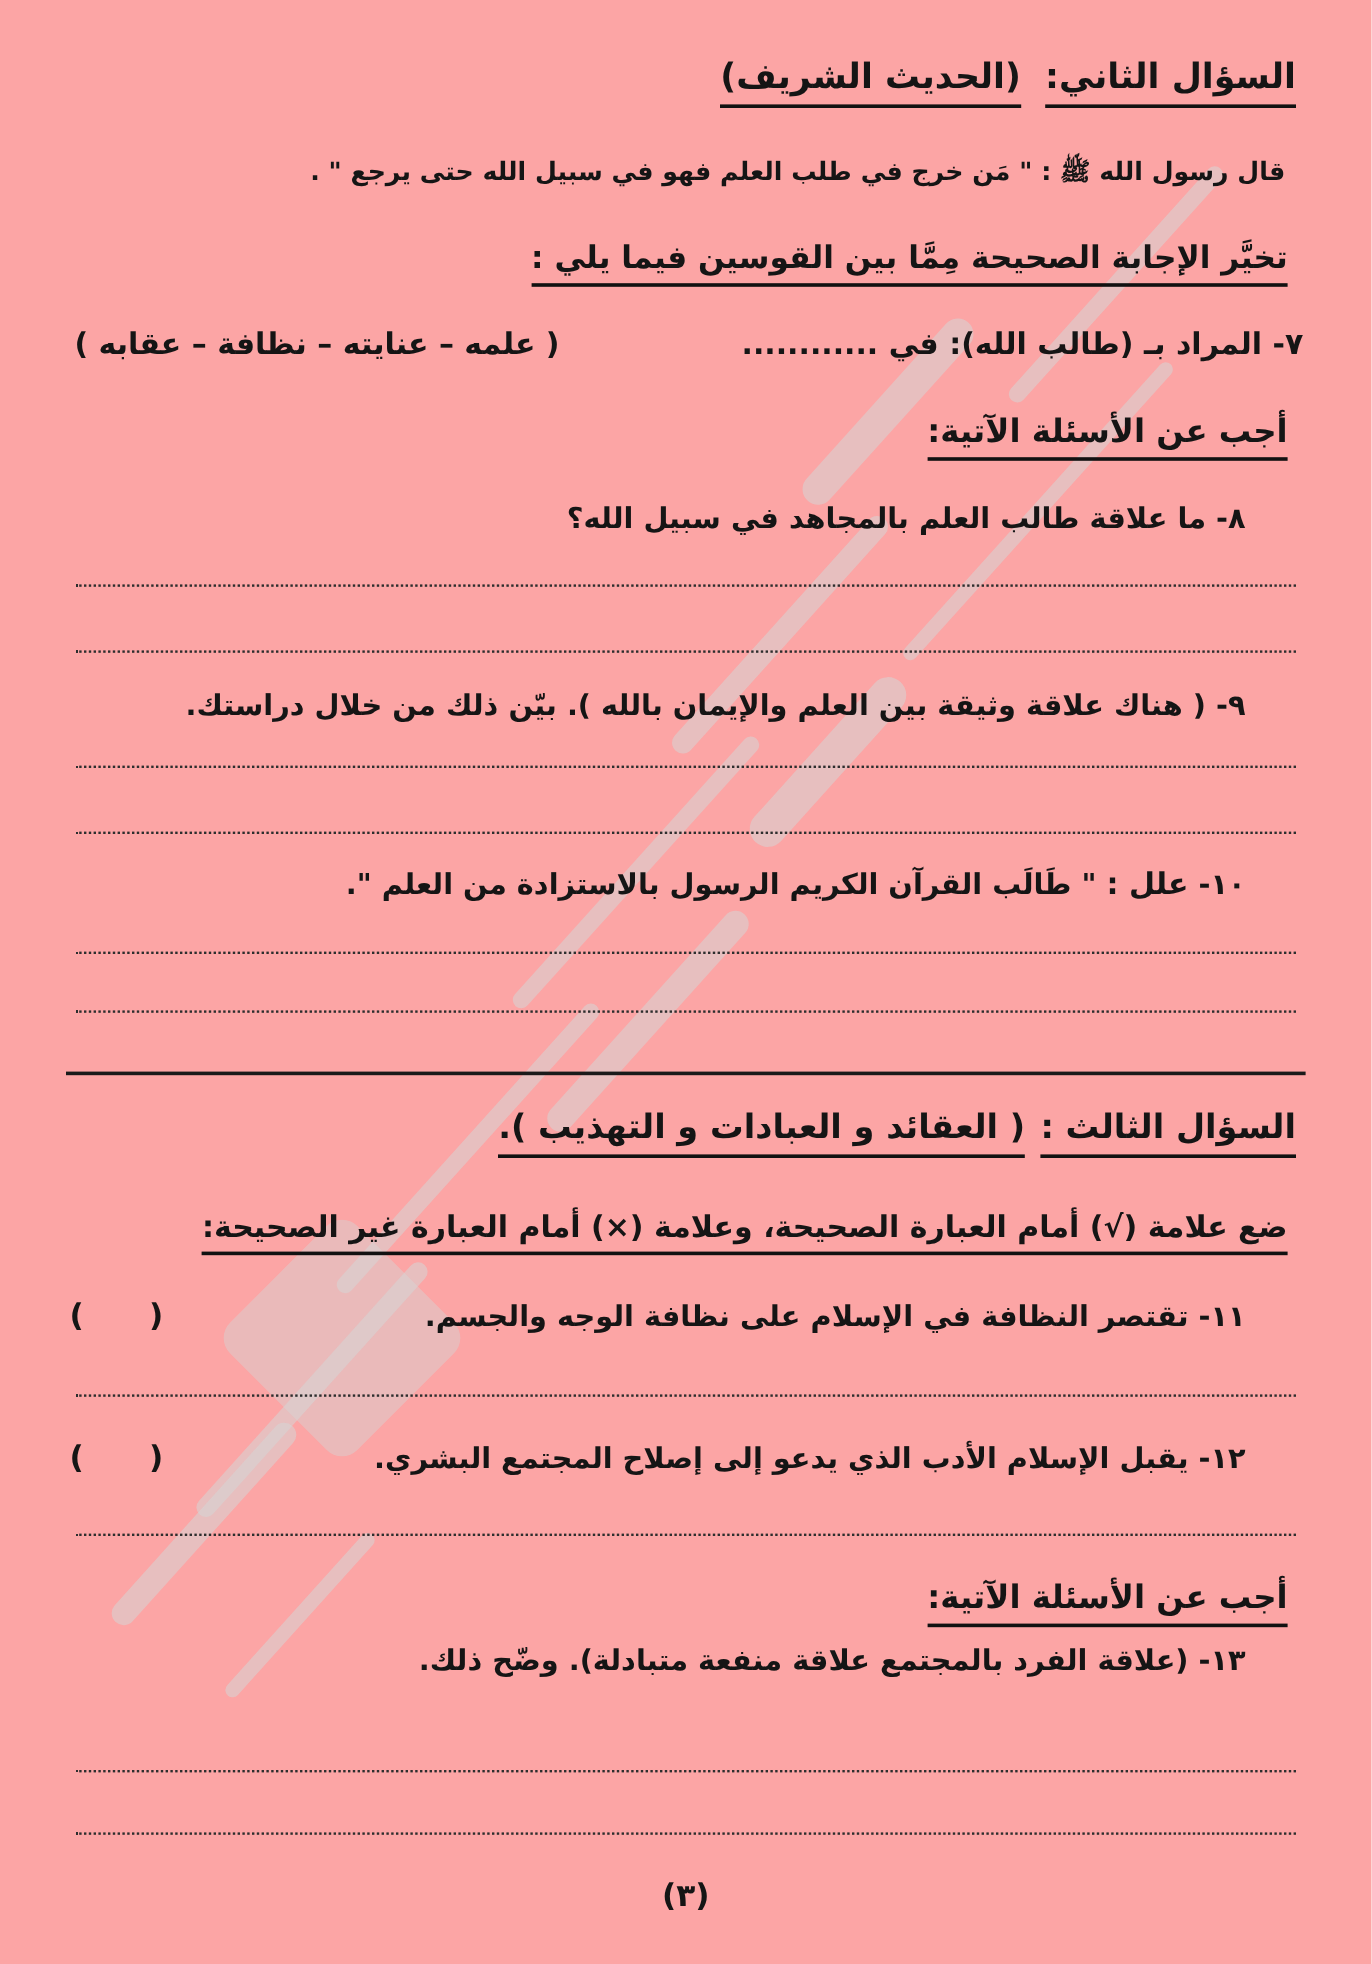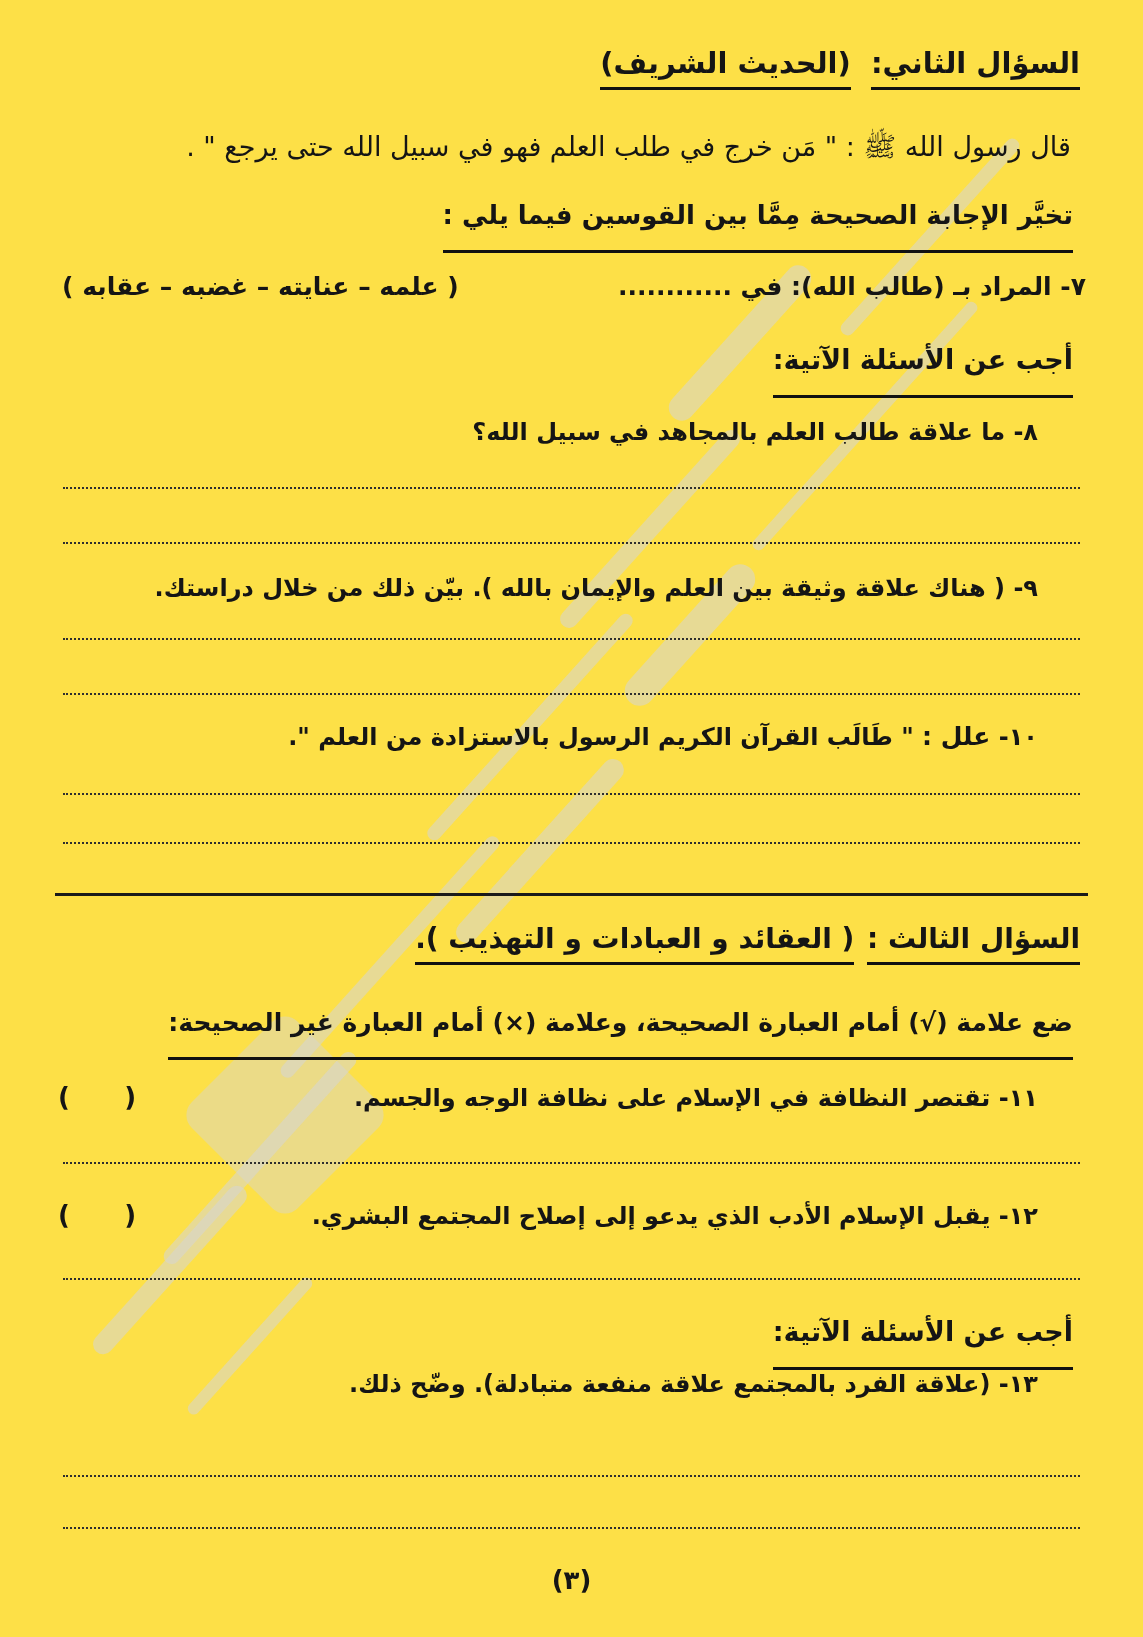--- a/index.html
+++ b/index.html
@@ -6,21 +6,21 @@
   html, body { background: #ffffff; }
   body {
     font-family: "DejaVu Sans", sans-serif;
     color: #151515;
     width: 1143px;
   }
   .page {
     position: relative;
     width: 1143px;
     height: 1637px;
-    background: #fde047;
+    background: #fca5a5;
     overflow: hidden;
     direction: rtl;
   }
   
   .watermark { position: absolute; inset: 0; pointer-events: none; }
   .wm {
     position: absolute;
     background: #d5d5d5;
     opacity: 0.55;
     border-radius: 40px;
@@ -40,25 +40,25 @@
   .h-main .seg {
     display: inline-block;
     border-bottom: 3px solid #111;
     padding-bottom: 7px;
   }
   .h-sub {
     display: inline-block;
     font-size: 26px;
     font-weight: bold;
     border-bottom: 3px solid #111;
-    padding-bottom: 20px;
+    padding-bottom: 6px;
   }
   .hadith {
-    font-size: 27px;
-    font-weight: normal;
+    font-size: 21px;
+    font-weight: bold;
   }
   .qline {
     font-size: 24px;
     font-weight: bold;
   }
   .q-row {
     position: absolute;
     right: 0; left: 0;
     display: flex;
     justify-content: space-between;
@@ -120,21 +120,21 @@
   <div class="abs hadith" style="top:130px; right:72px;">قال رسول الله ﷺ : " مَن خرج في طلب العلم فهو في سبيل الله حتى يرجع " .</div>
 
   <div class="abs" style="top:200px; right:70px;">
     <span class="h-sub">تخيَّر الإجابة الصحيحة مِمَّا بين القوسين فيما يلي :</span>
   </div>
 
   <div class="q-row" style="top:272px; padding-right:57px; padding-left:62px;">
     <span class="qline" style="font-size:25px;">
       <span>٧- المراد بـ </span><span class="kw">(طالب الله)</span><span>: في ............</span>
     </span>
-    <span class="qline" style="font-size:25px;">( علمه – عنايته – غضبه – عقابه )</span>
+    <span class="qline" style="font-size:25px;">( علمه – عنايته – نظافة – عقابه )</span>
   </div>
 
   <div class="abs" style="top:344px; right:70px;">
     <span class="h-sub" style="font-size:27px;">أجب عن الأسئلة الآتية:</span>
   </div>
 
   <div class="abs qline" style="top:418px; right:105px;">٨- ما علاقة طالب العلم بالمجاهد في سبيل الله؟</div>
   <div class="dots" style="top:487px;"></div>
   <div class="dots" style="top:542px;"></div>
 

